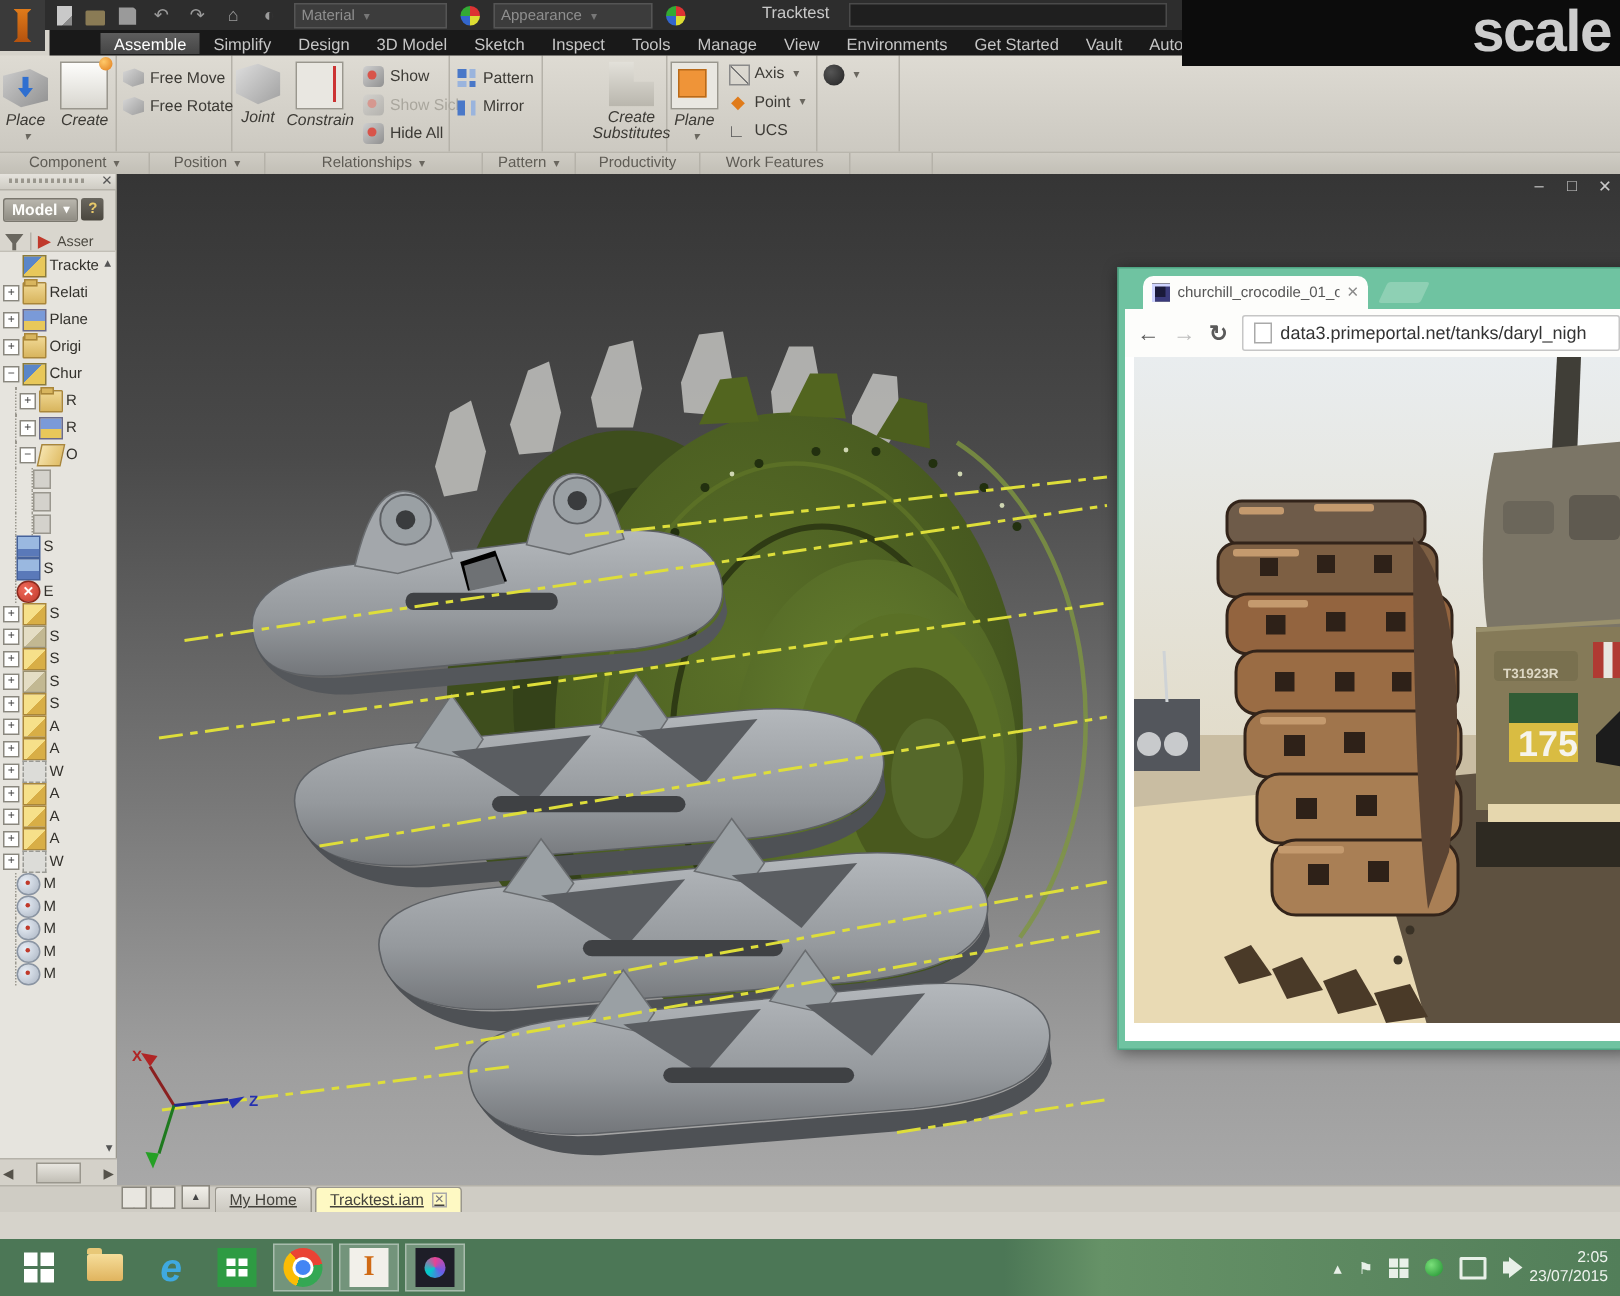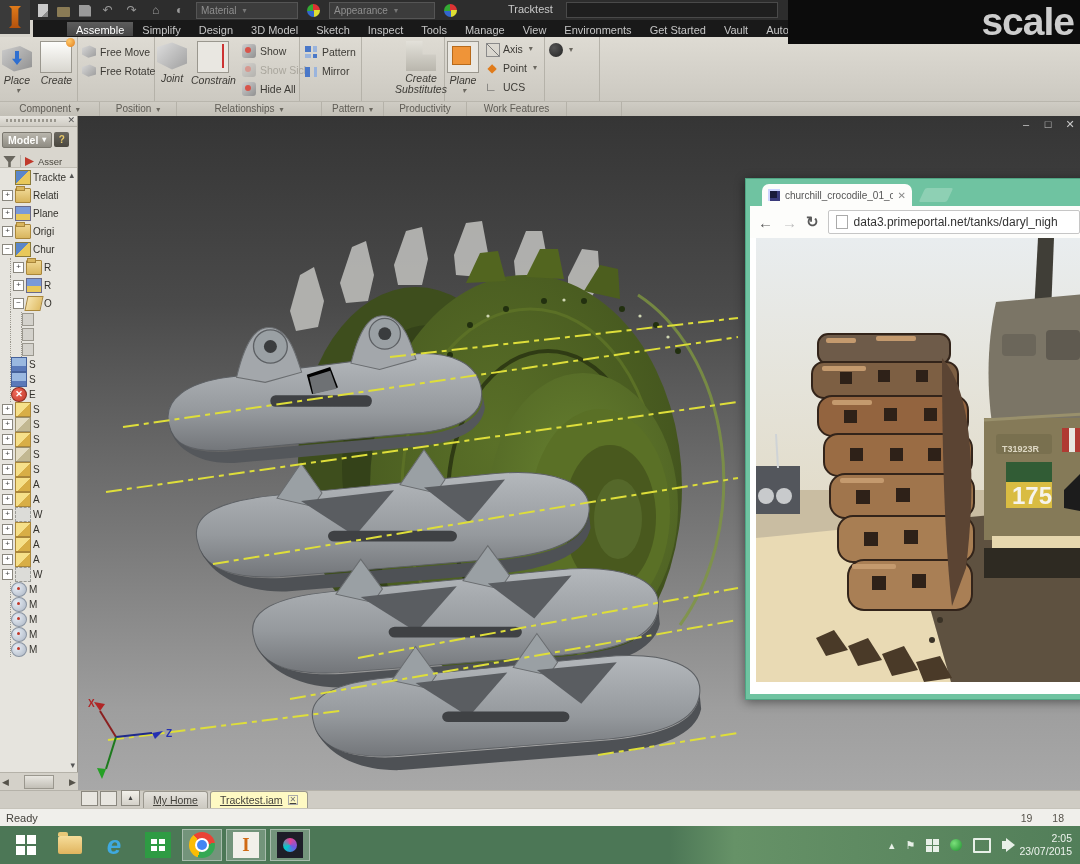--- a/index.html
+++ b/index.html
@@ -809,27 +809,20 @@
     <div class="dup">▴</div>
     <div class="dtab">
         <span>My Home</span>
       </div>
     <div class="dtab active">
       <span>Tracktest.iam</span>
         <span class="x">✕</span>
     </div>
   </div>
 
-  <div class="statusbar">
-    <span>Ready</span>
-    <div class="statnums">
-      <span>19</span>
-      <span>18</span>
-    </div>
-  </div>
 
   <div class="taskbar">
     <div class="tk">
         <div class="win4"></div>
       </div>
     <div class="tk">
         <div class="tfolder"></div>
       </div>
     <div class="tk">
         <span class="tie">e</span>

